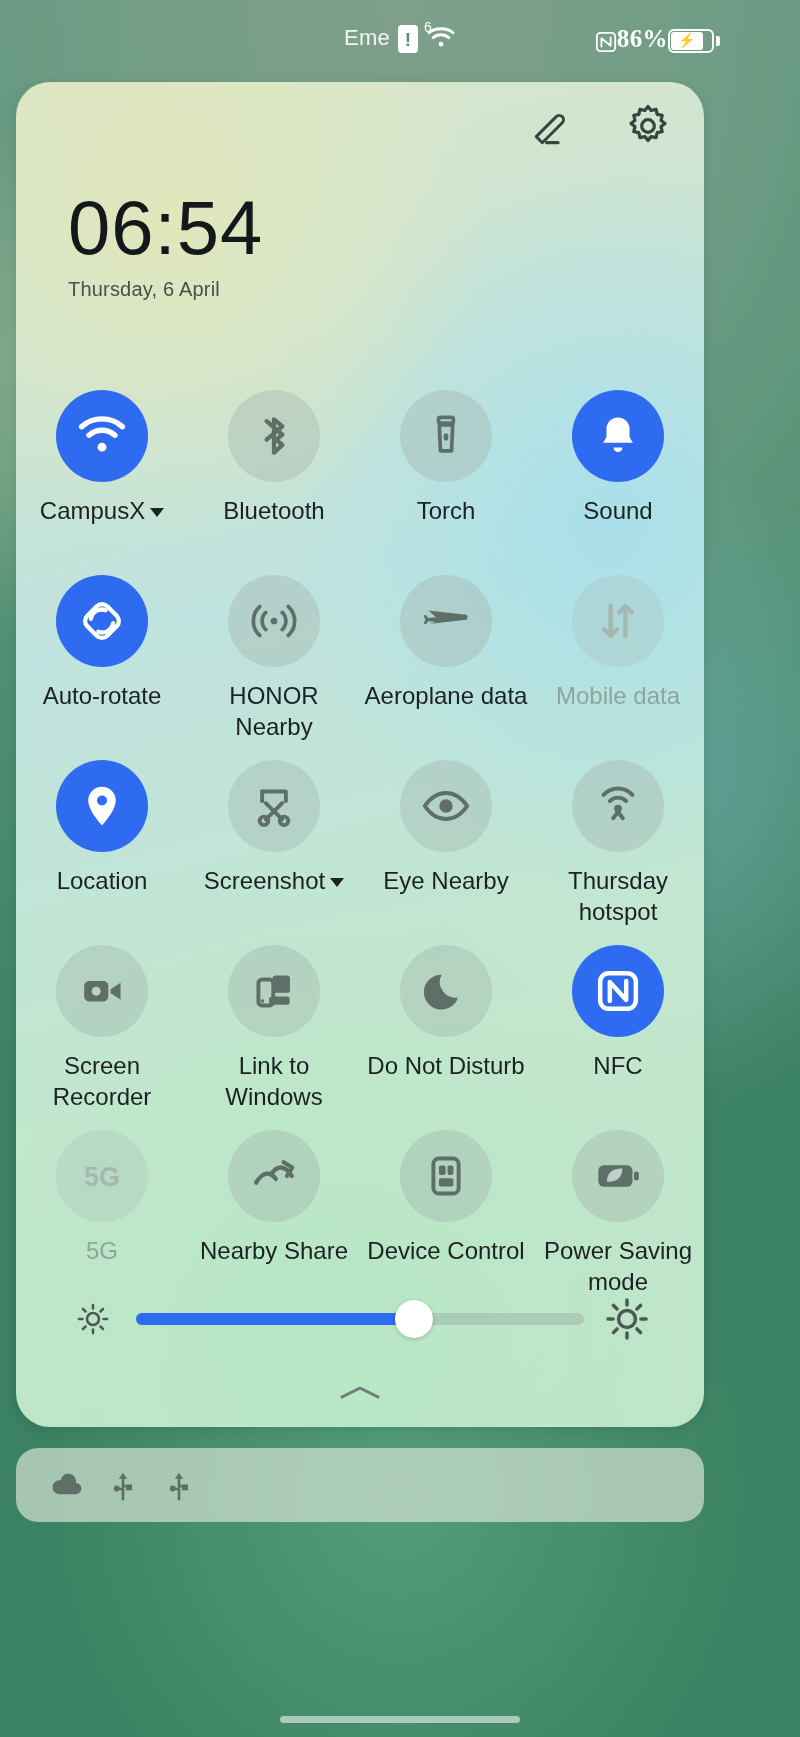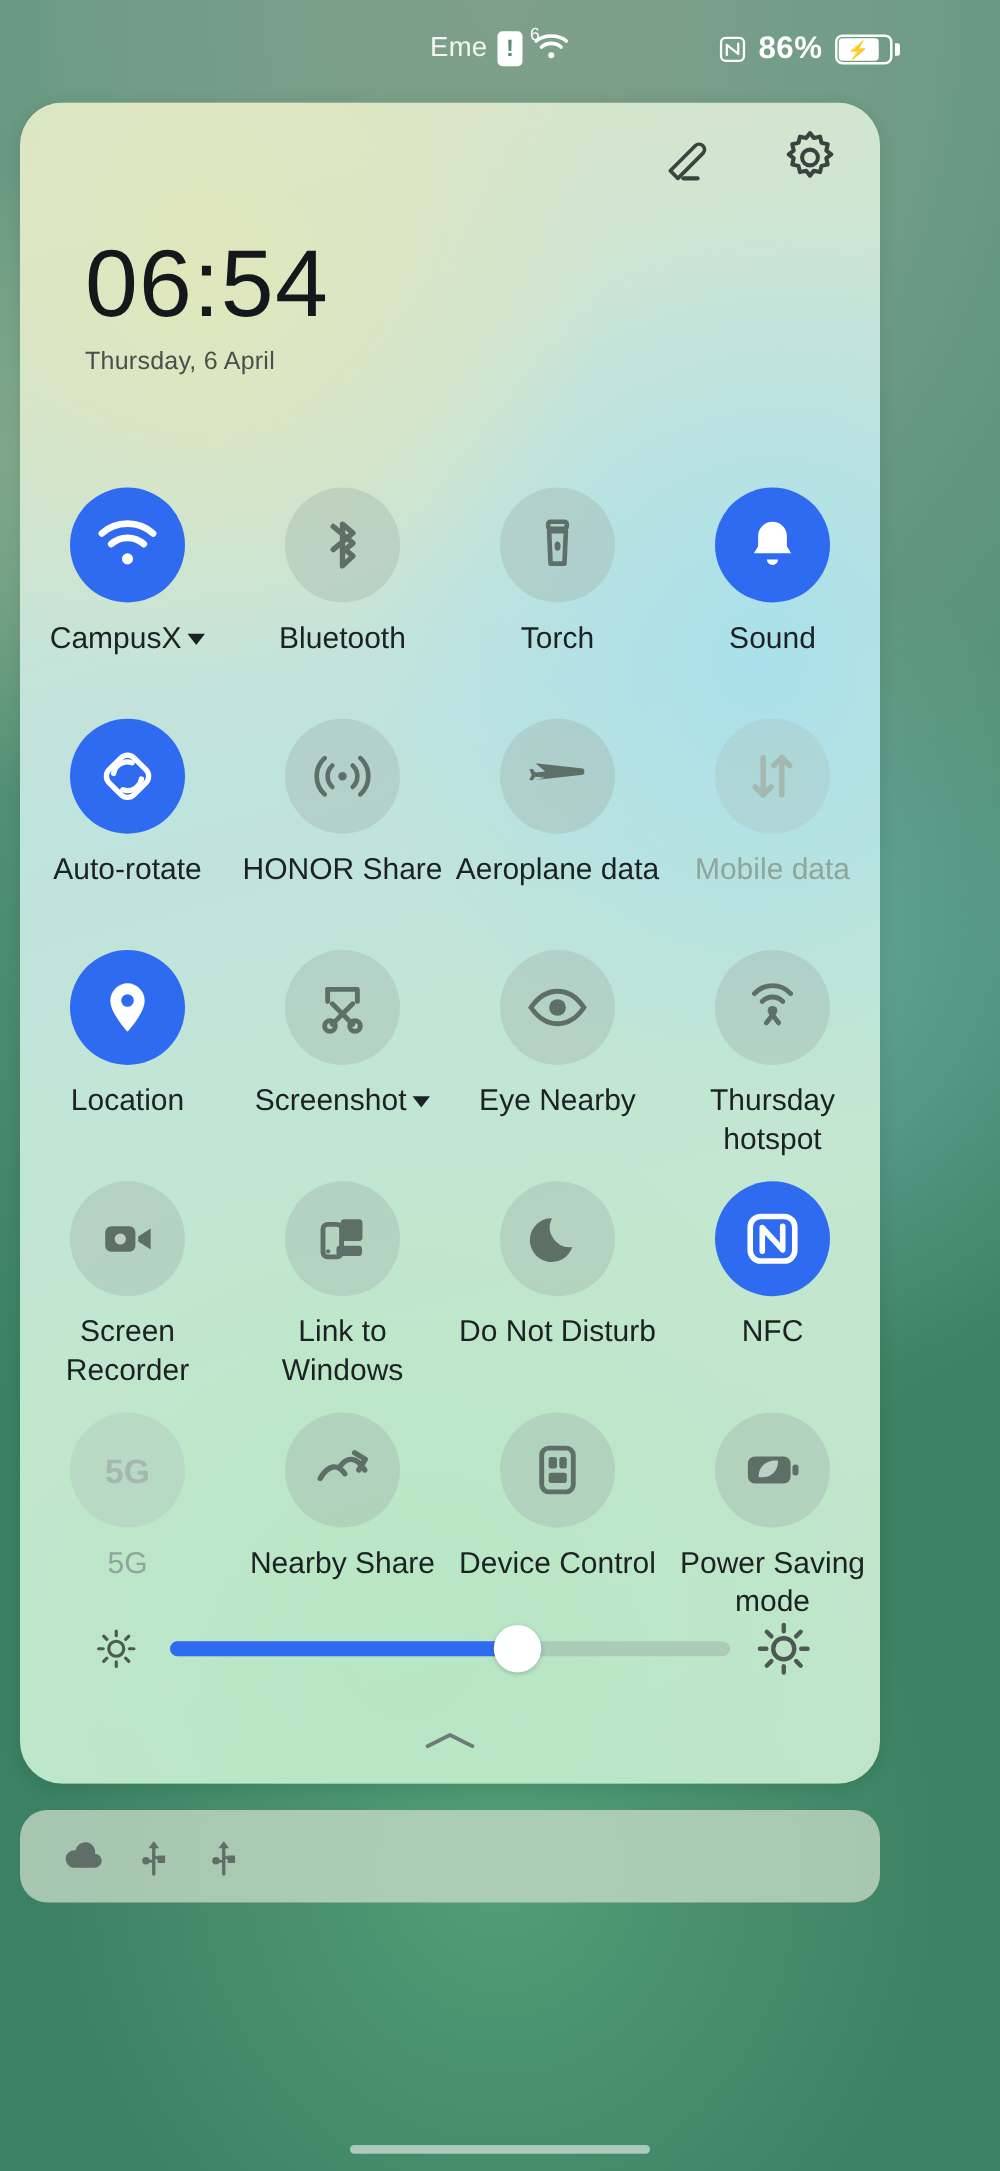--- a/index.html
+++ b/index.html
@@ -34,21 +34,21 @@
     width:20px; height:28px; background:#ffffff; border-radius:4px;
     display:flex; align-items:center; justify-content:center;
   }
   .sb-alert span { color:#5d8b76; font-size:19px; font-weight:bold; line-height:1; }
   .sb-wifi { position:relative; display:flex; align-items:flex-end; }
   .sb-wifi .six {
     position:absolute; left:-2px; top:-6px; font-size:14px; color:#fff;
   }
   .sb-right {
     position:absolute; right:86px; top:50%; transform:translateY(-50%);
-    display:flex; align-items:center; gap:10px;
+    display:flex; align-items:flex-end; font-family:Liberation Serif, serif;
   }
   .sb-nfc { width:22px; height:22px; }
   .sb-pct { font-size:25px; font-weight:600; letter-spacing:0.4px; }
   .sb-batt { position:relative; width:46px; height:24px; }
   .sb-batt .shell {
     position:absolute; inset:0; border:2.5px solid #fff; border-radius:6px;
   }
   .sb-batt .nub {
     position:absolute; right:-6px; top:7px; width:4px; height:10px;
     background:#fff; border-radius:0 2px 2px 0;
@@ -271,21 +271,21 @@
       <div class="tile">
         <div class="bubble">
           <svg width="52" height="52" viewBox="0 0 28 28">
             <circle cx="14" cy="14" r="1.8" fill="#5e6f68"></circle>
                          <path d="M9.6 9.4 a6.3 6.3 0 0 0 0 9.2" stroke="#5e6f68" stroke-width="2" fill="none" stroke-linecap="round"></path>
                          <path d="M18.4 9.4 a6.3 6.3 0 0 1 0 9.2" stroke="#5e6f68" stroke-width="2" fill="none" stroke-linecap="round"></path>
                          <path d="M6.3 6.2 a10.6 10.6 0 0 0 0 15.6" stroke="#5e6f68" stroke-width="2" fill="none" stroke-linecap="round"></path>
                          <path d="M21.7 6.2 a10.6 10.6 0 0 1 0 15.6" stroke="#5e6f68" stroke-width="2" fill="none" stroke-linecap="round"></path>
           </svg>
         </div>
-        <div class="label">HONOR Share</div>
+        <div class="label">HONOR Nearby</div>
       </div>
       <div class="tile">
         <div class="bubble">
           <svg width="52" height="52" viewBox="0 0 28 28">
             <path d="M3.5 15.6 L24 13.3 a1.7 1.7 0 0 0 0 -2.6 L3.5 8.4 l4.2 3.6 -4.2 0.4 -1.3 -1.6 -1.3 0.3 1 2.2 -1 2.2 1.3 0.3 1.3 -1.6 4.2 0.4 Z" fill="#5e6f68" transform="translate(1,0)"></path>
           </svg>
         </div>
         <div class="label">Aeroplane data</div>
       </div>
       <div class="tile dim">

